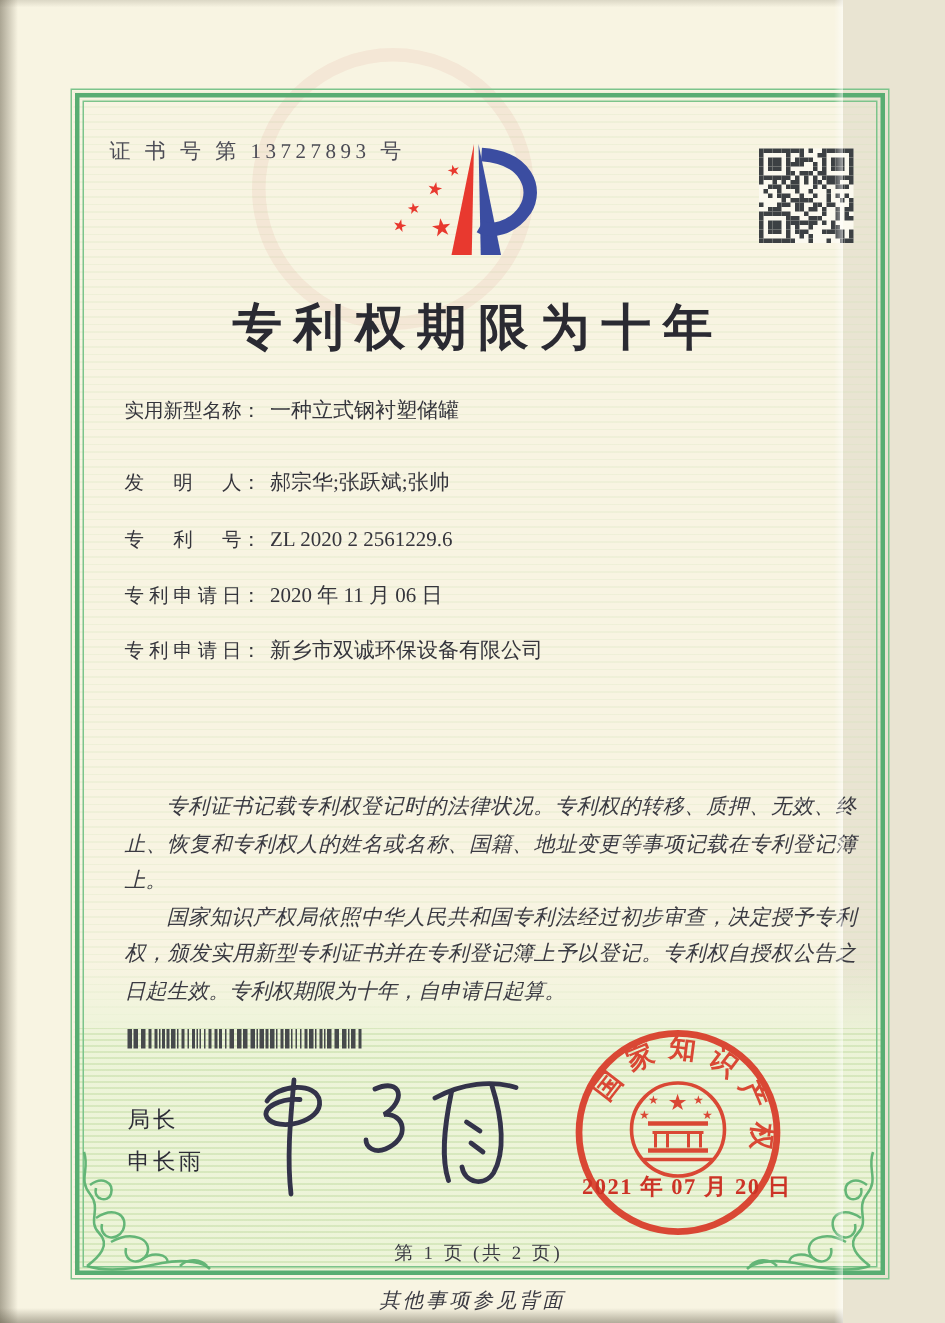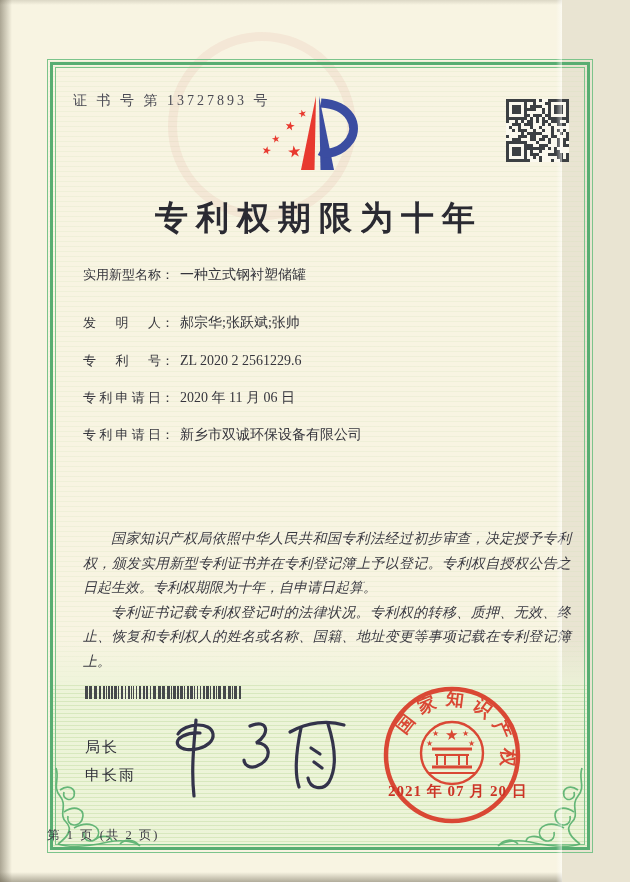--- a/index.html
+++ b/index.html
@@ -64,21 +64,21 @@
   .sig{position:absolute;left:158px;top:708px;}
 
   .seal{position:absolute;left:370px;top:673px;width:164px;height:164px;opacity:.92;}
   .seal-date{position:absolute;left:388px;top:782px;width:130px;text-align:center;
     color:#cc3326;font-size:15px;letter-spacing:1px;font-weight:bold;white-space:nowrap;}
 
   .flourish{position:absolute;width:92px;height:84px;}
   .flourish.fl-left{left:50px;top:766px;}
   .flourish.fl-right{left:496px;top:766px;transform:scaleX(-1);}
 
-  .page-indicator{position:absolute;left:47px;top:827px;width:544px;text-align:left;
+  .page-indicator{position:absolute;left:47px;top:827px;width:544px;text-align:center;
     font-size:12.5px;letter-spacing:2px;color:#3c3c44;}
   .back-note{position:absolute;left:0;top:858px;width:630px;text-align:center;
     font-size:13.5px;letter-spacing:2px;color:#3a3a42;font-style:italic;}
 </style>
 </head>
 <body>
 
 <div class="page">
 
   <div class="frame-bg"></div>
@@ -561,22 +561,22 @@
     <span class="lbl">专利号</span><span class="colon">：</span><span class="val">ZL 2020 2 2561229.6</span>
   </div>
   <div class="row" style="top:388px">
     <span class="lbl">专利申请日</span><span class="colon">：</span><span class="val">2020 年 11 月 06 日</span>
   </div>
   <div class="row" style="top:425px">
     <span class="lbl">专利申请日</span><span class="colon">：</span><span class="val">新乡市双诚环保设备有限公司</span>
   </div>
 
   <div class="body-text">
+    <p>专利证书记载专利权登记时的法律状况。专利权的转移、质押、无效、终止、恢复和专利权人的姓名或名称、国籍、地址变更等事项记载在专利登记簿上。</p>
     <p>国家知识产权局依照中华人民共和国专利法经过初步审查，决定授予专利权，颁发实用新型专利证书并在专利登记簿上予以登记。专利权自授权公告之日起生效。专利权期限为十年，自申请日起算。</p>
-    <p>专利证书记载专利权登记时的法律状况。专利权的转移、质押、无效、终止、恢复和专利权人的姓名或名称、国籍、地址变更等事项记载在专利登记簿上。</p>
   </div>
 
   <div class="barcode" id="barcode">
       <div style="width: 3px; margin-right: 1px;"></div>
       <div style="width: 3px; margin-right: 2px;"></div>
       <div style="width: 3px; margin-right: 2px;"></div>
       <div style="width: 2px; margin-right: 2px;"></div>
       <div style="width: 2px; margin-right: 1px;"></div>
       <div style="width: 1px; margin-right: 1px;"></div>
       <div style="width: 2px; margin-right: 1px;"></div>
@@ -678,18 +678,19 @@
       <path d="M8,78 C20,82 40,80 58,76 C74,73 86,76 90,80"></path>
       <path d="M14,46 C26,38 36,44 32,54 C28,62 16,60 18,50"></path>
       <path d="M24,62 C38,54 52,60 48,70 C44,78 32,76 34,66"></path>
       <path d="M10,24 C18,18 26,22 24,30 C22,36 12,34 14,26"></path>
       <path d="M44,74 C52,68 62,70 62,76"></path>
       <path d="M70,78 C76,72 84,74 88,78"></path>
     </g>
   </svg>
 
   <div class="page-indicator">第 1 页 (共 2 页)</div>
+  <div class="back-note">其他事项参见背面</div>
 
   <div class="shadow-left"></div>
   <div class="shadow-bottom"></div>
   <div class="shadow-top"></div>
   <div class="edge-right"></div>
 </div>
 
 </body></html>

